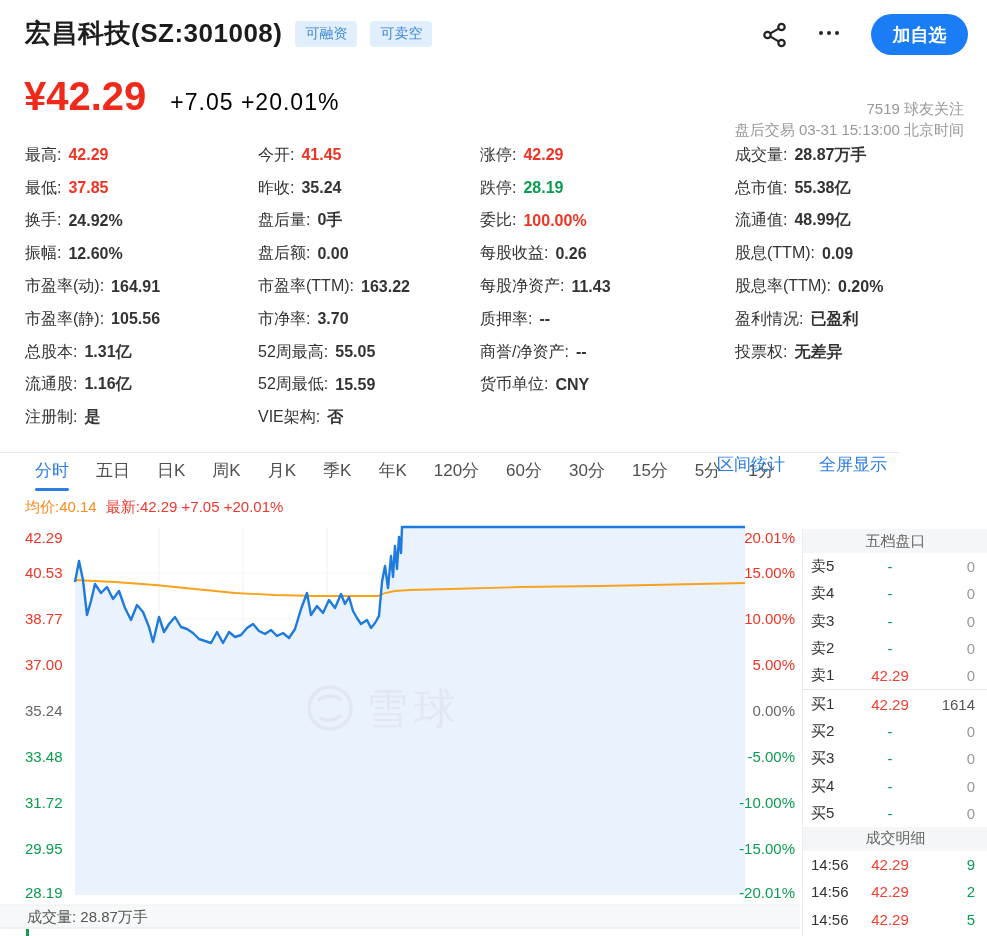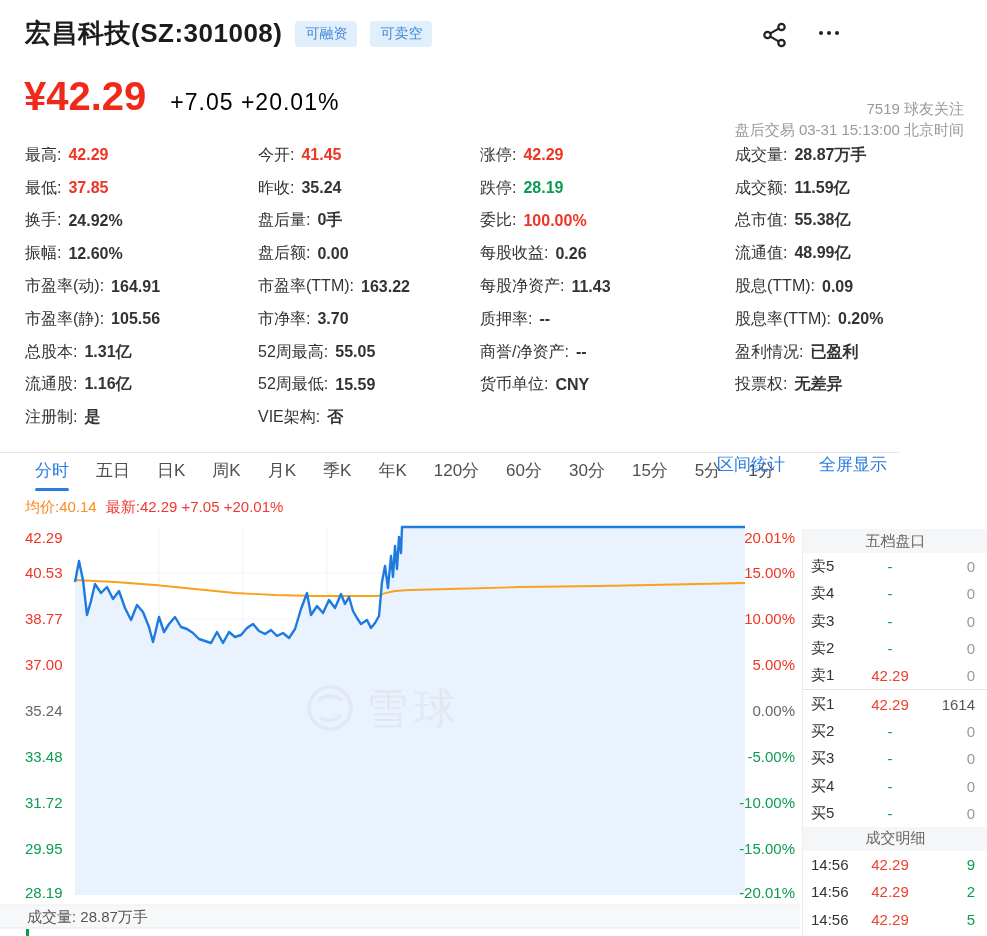--- a/index.html
+++ b/index.html
@@ -72,20 +72,21 @@
         <circle cx="19.5" cy="21" r="3.2"></circle>
       <line x1="8.4" y1="11.4" x2="16.6" y2="6.6"></line>
         <line x1="8.4" y1="14.6" x2="16.6" y2="19.4"></line>
     </g>
   </svg>
   <div class="more-dots">
       <i></i>
       <i></i>
       <i></i>
     </div>
+  <button class="follow-btn">加自选</button>
 
   <div class="price-row">
     <span class="big-price">¥42.29</span>
     <span class="price-chg">+7.05 +20.01%</span>
   </div>
   <div class="followers">7519 球友关注</div>
   <div class="session">盘后交易 03-31 15:13:00 北京时间</div>
 
   <div class="scol c0">
     <div class="srow">
@@ -194,24 +195,20 @@
       </div>
     <div class="srow">
         <span class="sl">货币单位:</span>
         <span class="sv">CNY</span>
       </div>
   </div>
   <div class="scol c3">
     <div class="srow">
         <span class="sl">成交量:</span>
         <span class="sv">28.87万手</span>
-      </div>
-    <div class="srow">
-        <span class="sl">成交额:</span>
-        <span class="sv">11.59亿</span>
       </div>
     <div class="srow">
         <span class="sl">总市值:</span>
         <span class="sv">55.38亿</span>
       </div>
     <div class="srow">
         <span class="sl">流通值:</span>
         <span class="sv">48.99亿</span>
       </div>
     <div class="srow">

